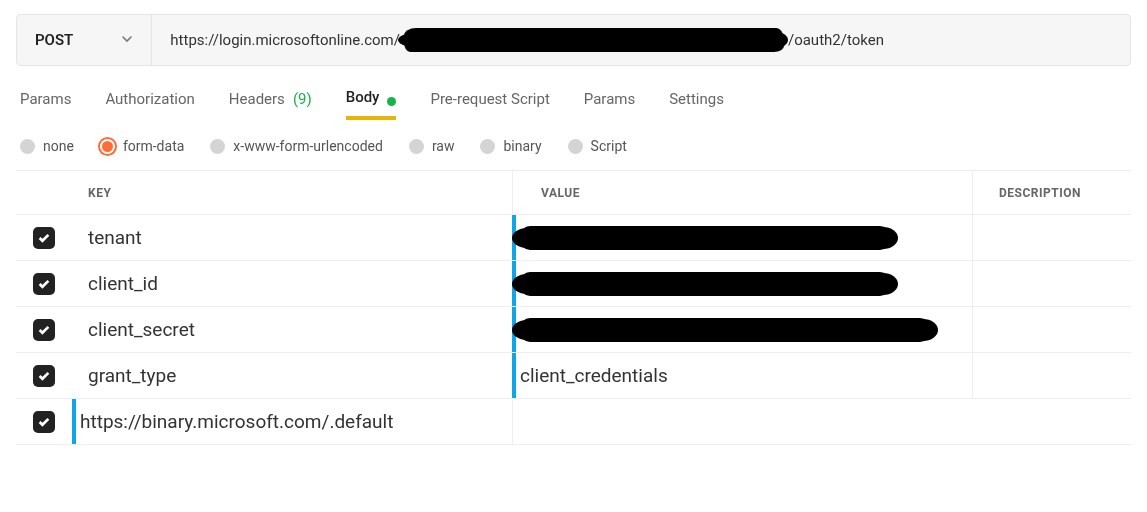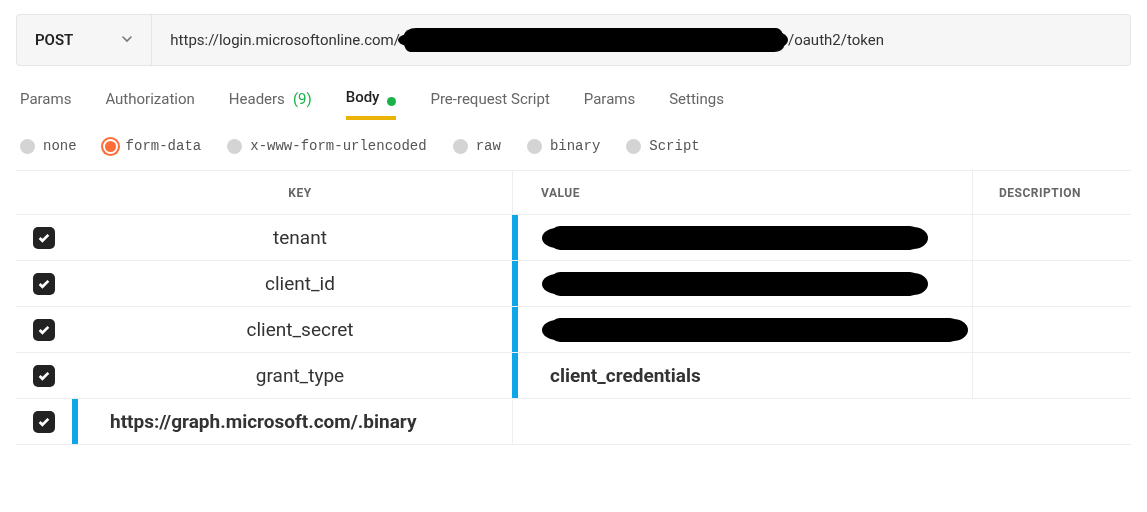--- a/index.html
+++ b/index.html
@@ -16,36 +16,36 @@
   .url-redact::after { content:""; position:absolute; right:-4px; top:2px; width: 40px; height:20px; background:#000; border-radius: 50%; }
 
   
   .tabs { display: flex; align-items: center; gap: 34px; padding: 22px 4px 0 4px; font-size: 15px; color: #666; }
   .tab { display: inline-flex; align-items: center; gap: 8px; padding-bottom: 10px; cursor: pointer; }
   .tab.active { color: #222; border-bottom: 4px solid #eab308; font-weight: 500; align-items: flex-end; }
   .tab .count { color: #18b24b; }
   .dot-badge { width: 9px; height: 9px; border-radius: 50%; background: #18b24b; display: inline-block; }
 
   
-  .body-type-row { display: flex; align-items: center; gap: 26px; padding: 18px 4px 16px 4px; font-size: 14px; color: #555; font-family: Liberation Mono, monospace; }
+  .body-type-row { display: flex; align-items: center; gap: 26px; padding: 18px 4px 16px 4px; font-size: 14px; color: #555; }
   .bt { display: inline-flex; align-items: center; gap: 8px; cursor: pointer; }
   .radio { width: 15px; height: 15px; border-radius: 50%; background: #d4d4d4; display: inline-block; position: relative; }
   .radio.selected { background: #ff6c37; box-shadow: 0 0 0 2px #fff inset, 0 0 0 2px #ff6c37; }
   .radio.selected::after { content:""; position:absolute; inset:3px; background:#ff6c37; border-radius:50%; }
 
   
-  .kv { border-top: 1px solid #eee; text-align: center; }
+  .kv { border-top: 1px solid #eee; }
   .kv-head { display: grid; grid-template-columns: 56px 440px 460px 1fr; align-items: center; height: 44px; border-bottom: 1px solid #eee; font-size: 12px; letter-spacing: .5px; color: #666; font-weight: 700; }
   .kv-head .col-key { padding-left: 16px; }
   .kv-head .col-val { padding-left: 28px; border-left: 1px solid #eee; height:100%; display:flex; align-items:center;}
   .kv-head .col-desc { padding-left: 26px; border-left: 1px solid #eee; height:100%; display:flex; align-items:center;}
   .kv-row { display: grid; grid-template-columns: 56px 440px 460px 1fr; align-items: center; height: 46px; border-bottom: 1px solid #eee; font-size: 19px; color: #333; }
   .kv-row .chk-cell { display:flex; justify-content:center; }
   .kv-row .key-cell { padding-left: 16px; }
-  .kv-row .val-cell { padding-left: 32px; border-left: 6px solid #0ea5e9; height:100%; display:flex; align-items:center; position:relative;font-weight:bold;}
+  .kv-row .val-cell { padding-left: 4px; border-left: 4px solid #0ea5e9; height:100%; display:flex; align-items:center; position:relative;}
   .kv-row .desc-cell { padding-left: 16px; border-left: 1px solid #eee; height:100%; display:flex; align-items:center;}
 
   .chk { width: 22px; height: 22px; border-radius: 5px; background: #222; display:flex; align-items:center; justify-content:center; color:#fff; cursor:pointer;}
   .chk svg { width: 14px; height: 14px; stroke: #fff; stroke-width: 3; fill: none; }
 
   .scribble { position: relative; display:inline-block; height: 24px; background:#000; border-radius: 10px; }
   .scribble::before, .scribble::after { content:""; position:absolute; background:#000; border-radius:50%; }
   .scribble::before { left:-8px; top:2px; width: 30px; height: 20px; }
   .scribble::after  { right:-8px; top:1px; width: 30px; height: 22px; }
   .scrib-a { width: 370px; }
@@ -191,19 +191,19 @@
 
     <div class="kv-row">
       <div class="chk-cell">
           <div class="chk">
             <svg viewBox="0 0 16 16">
               <path d="M3 8l3.2 3.2L13 4.4"></path>
             </svg>
           </div>
         </div>
       <div class="val-cell">
-          <span>https://graph.microsoft.com/.binary</span>
+          <span>https://binary.microsoft.com/.default</span>
         </div>
       <div class="desc-cell"></div>
     </div>
 
   </div>
 </div>
 
 </body></html>

